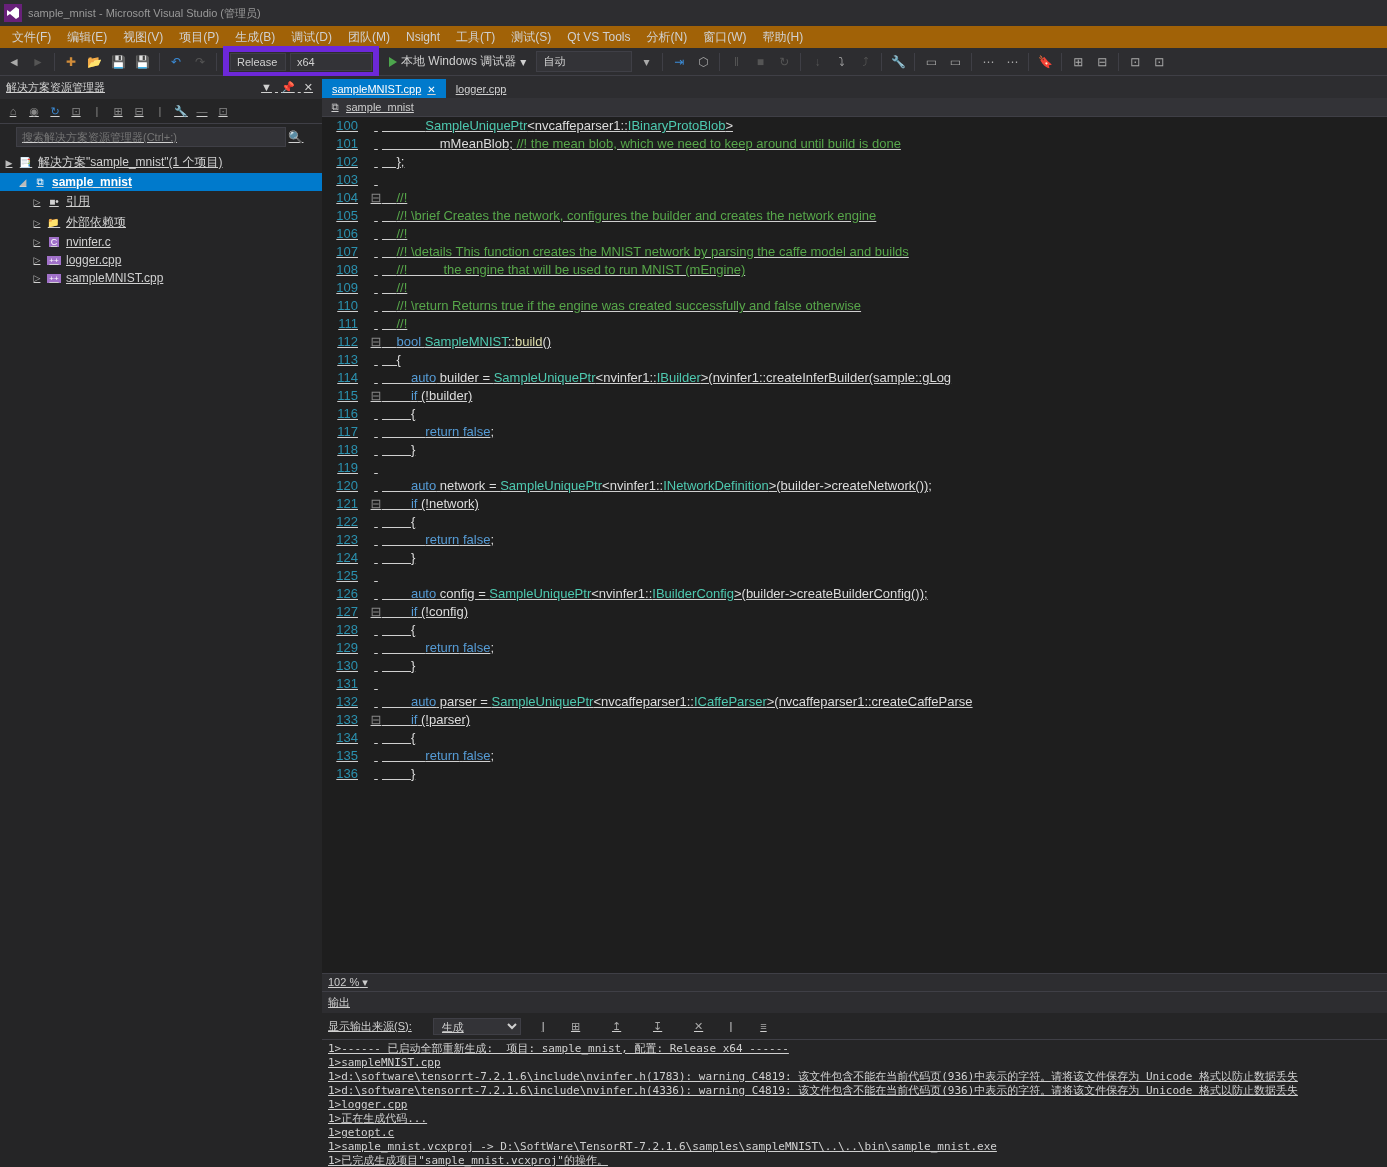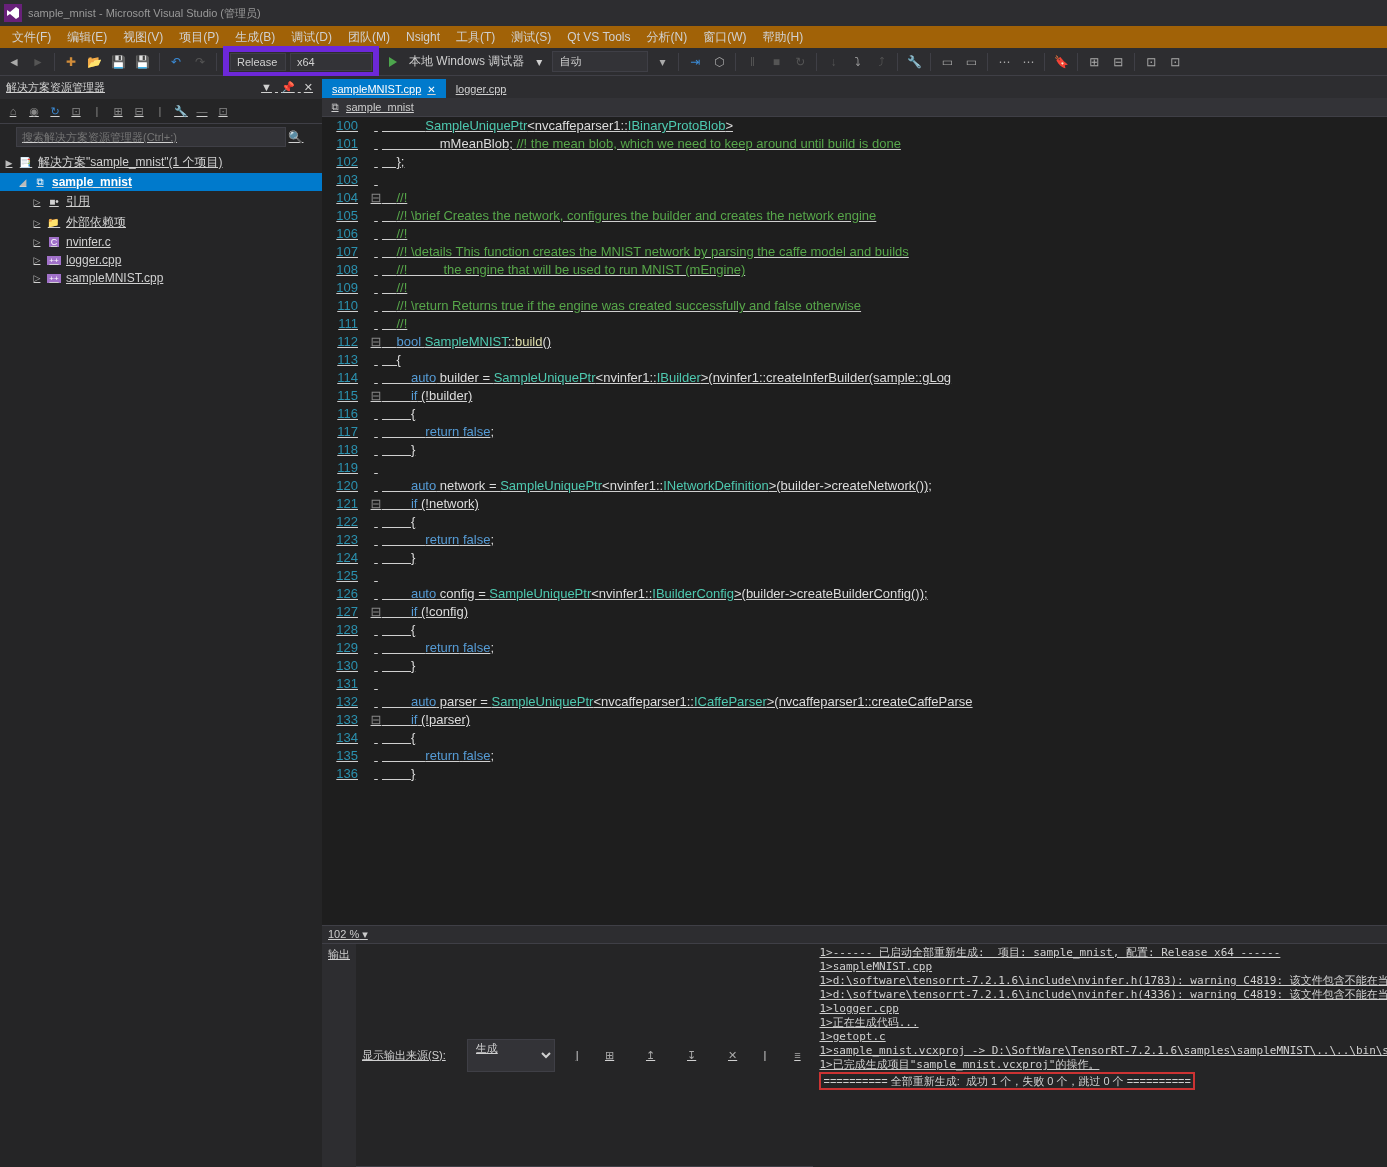--- a/index.html
+++ b/index.html
@@ -7,21 +7,21 @@
 .titlebar { height:26px; background:#2d2d30; display:flex; align-items:center; padding-left:4px; gap:6px; }
 .titlebar .vs-logo { width:18px; height:18px; background:#68217a; display:inline-flex; align-items:center; justify-content:center; }
 .titlebar .title { color:#999; font-size:11px; }
 .menubar { height:22px; background:#a16207; display:flex; align-items:center; padding-left:4px; gap:0; }
 .menubar span { padding:3px 8px; cursor:pointer; color:#d0d0d0; }
 .toolbar { height:28px; background:#2d2d30; border-bottom:1px solid #3f3f46; display:flex; align-items:center; padding-left:4px; gap:4px; }
 .tbtn { width:20px; height:20px; display:inline-flex; align-items:center; justify-content:center; cursor:pointer; color:#aaa; }
 .sep { width:1px; height:18px; background:#3f3f46; margin:0 2px; }
 .dropdown { background:#333337; border:1px solid #3f3f46; color:#d0d0d0; padding:2px 20px 2px 6px; font-size:11px; position:relative; }
 .red-box { border:6px solid #6d28d9; padding:1px; display:flex; gap:4px; align-items:center;}
-.start-btn { display:flex; align-items:center; gap:12px; color:#d0d0d0; padding:2px 6px; cursor:pointer;}
+.start-btn { display:flex; align-items:center; gap:4px; color:#d0d0d0; padding:2px 6px; cursor:pointer;}
 .play{ width:0;height:0;border-left:8px solid #4da64d;border-top:5px solid transparent;border-bottom:5px solid transparent;}
 .main { display:flex; height:calc(100% - 76px);text-decoration:underline; }
 .left-panel { width:322px; background:#252526; display:flex; flex-direction:column; }
 .panel-header { background:#2d2d30; color:#d0d0d0; padding:4px 6px; font-size:11px; display:flex; align-items:center; justify-content:space-between;}
 .panel-header .controls span{ padding:0 3px; cursor:pointer; }
 .panel-tools { background:#252526; border-bottom:1px solid #3f3f46; padding:3px 4px; display:flex; gap:3px;}
 .panel-tools span{width:18px;height:18px;display:inline-flex;align-items:center;justify-content:center;cursor:pointer;color:#888;font-size:11px;}
 .search-box { display:flex; padding:3px 16px; background:#252526; }
 .search-box input{ flex:1; background:#333337; border:1px solid #3f3f46; color:#999; padding:3px 5px; font-size:11px;}
 .search-box .mag{width:20px;display:flex;align-items:center;justify-content:center;color:#888;}
@@ -37,24 +37,24 @@
 .tab.active { background:#007acc; color:#fff; }
 .tab .close{font-size:10px;}
 .breadcrumb{ background:#333337;border-bottom:1px solid #3f3f46;padding:2px 6px;font-size:11px;color:#ccc;display:flex;align-items:center;gap:4px;}
 .breadcrumb .ico{width:14px;height:14px;display:inline-flex;align-items:center;justify-content:center;font-size:10px;}
 .code-scroll{ flex:1; overflow:hidden; font-family:Consolas,monospace; font-size:13px; line-height:18px; white-space:pre; position:relative;}
 .line{ display:flex; }
 .line-num{ width:48px; text-align:right; padding-right:12px; color:#2b91af; flex-shrink:0;}
 .code{ color:#dcdcdc; }
 .k{color:#569cd6;} .t{color:#4ec9b0;} .c{color:#57a64a;} .p{color:#dcdcdc;} .m{color:#dcdcaa;} .fold{width:12px;color:#888;text-align:center;flex-shrink:0;}
 .zoom{ background:#2d2d30;border-top:1px solid #3f3f46;padding:2px 6px;font-size:11px;color:#ccc;}
-.output-panel{ border-top:1px solid #3f3f46;background:#252526;display:flex;height:224px;}
+.output-panel{ border-top:1px solid #3f3f46;background:#252526;display:flex;flex-direction:column;height:176px;}
 .output-header{padding:3px 6px;background:#2d2d30;font-size:11px;color:#d0d0d0;}
 .output-tools{padding:3px 6px;background:#252526;border-bottom:1px solid #3f3f46;display:flex;align-items:center;gap:21px;font-size:11px;}
-.output-tools select{background:#333337;border:1px solid #3f3f46;color:#d0d0d0;padding:1px 40px 16px 4px;font-size:11px;}
+.output-tools select{background:#333337;border:1px solid #3f3f46;color:#d0d0d0;padding:1px 40px 0 4px;font-size:11px;}
 .output-body{flex:1;overflow:auto;padding:2px 6px;font-family:"NSimSun","SimSun",Consolas,monospace;font-size:11px;line-height:14px;color:#d0d0d0;white-space:pre;}
 .red-box2{border:2px solid #cc3333;display:inline-block;padding:0 2px;}
 svg{display:block;}
 </style>
 </head>
 <body>
 
 <div class="titlebar">
   <span class="vs-logo">
     <svg width="14" height="14" viewBox="0 0 14 14">

